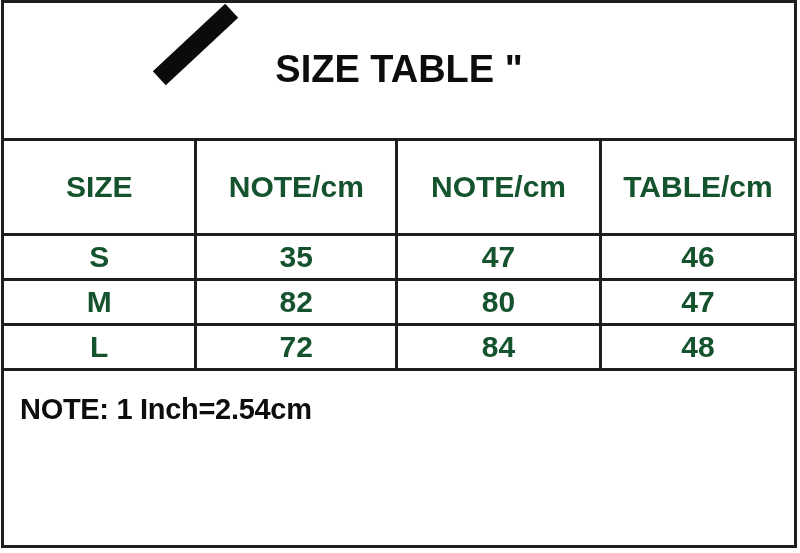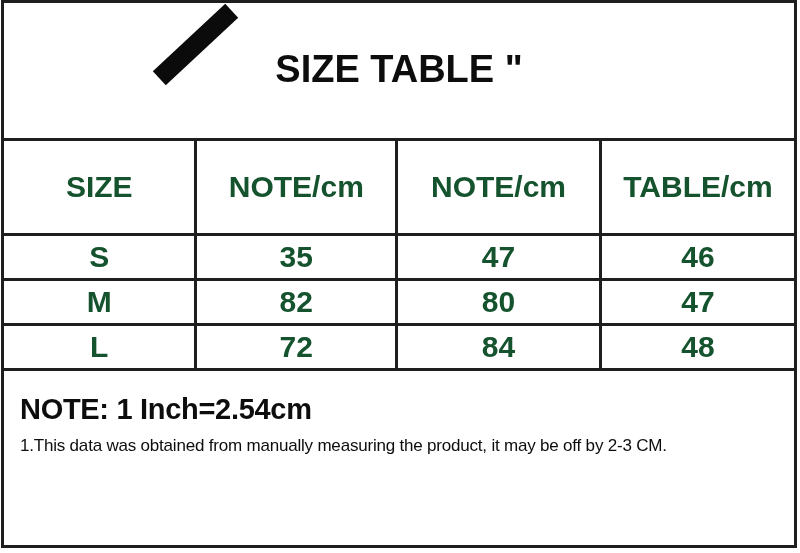--- a/index.html
+++ b/index.html
@@ -128,16 +128,15 @@
         <td>L</td>
         <td>72</td>
         <td>84</td>
         <td>48</td>
       </tr>
     </tbody>
   </table>
 
   <div class="notes">
     <div class="note-heading">NOTE: 1 Inch=2.54cm</div>
-    <p class="note-line">1.This data was obtained from manually measuring the product, it may be off by 2-3 CM.</p>
   </div>
 
 </div>
 
 </body></html>

